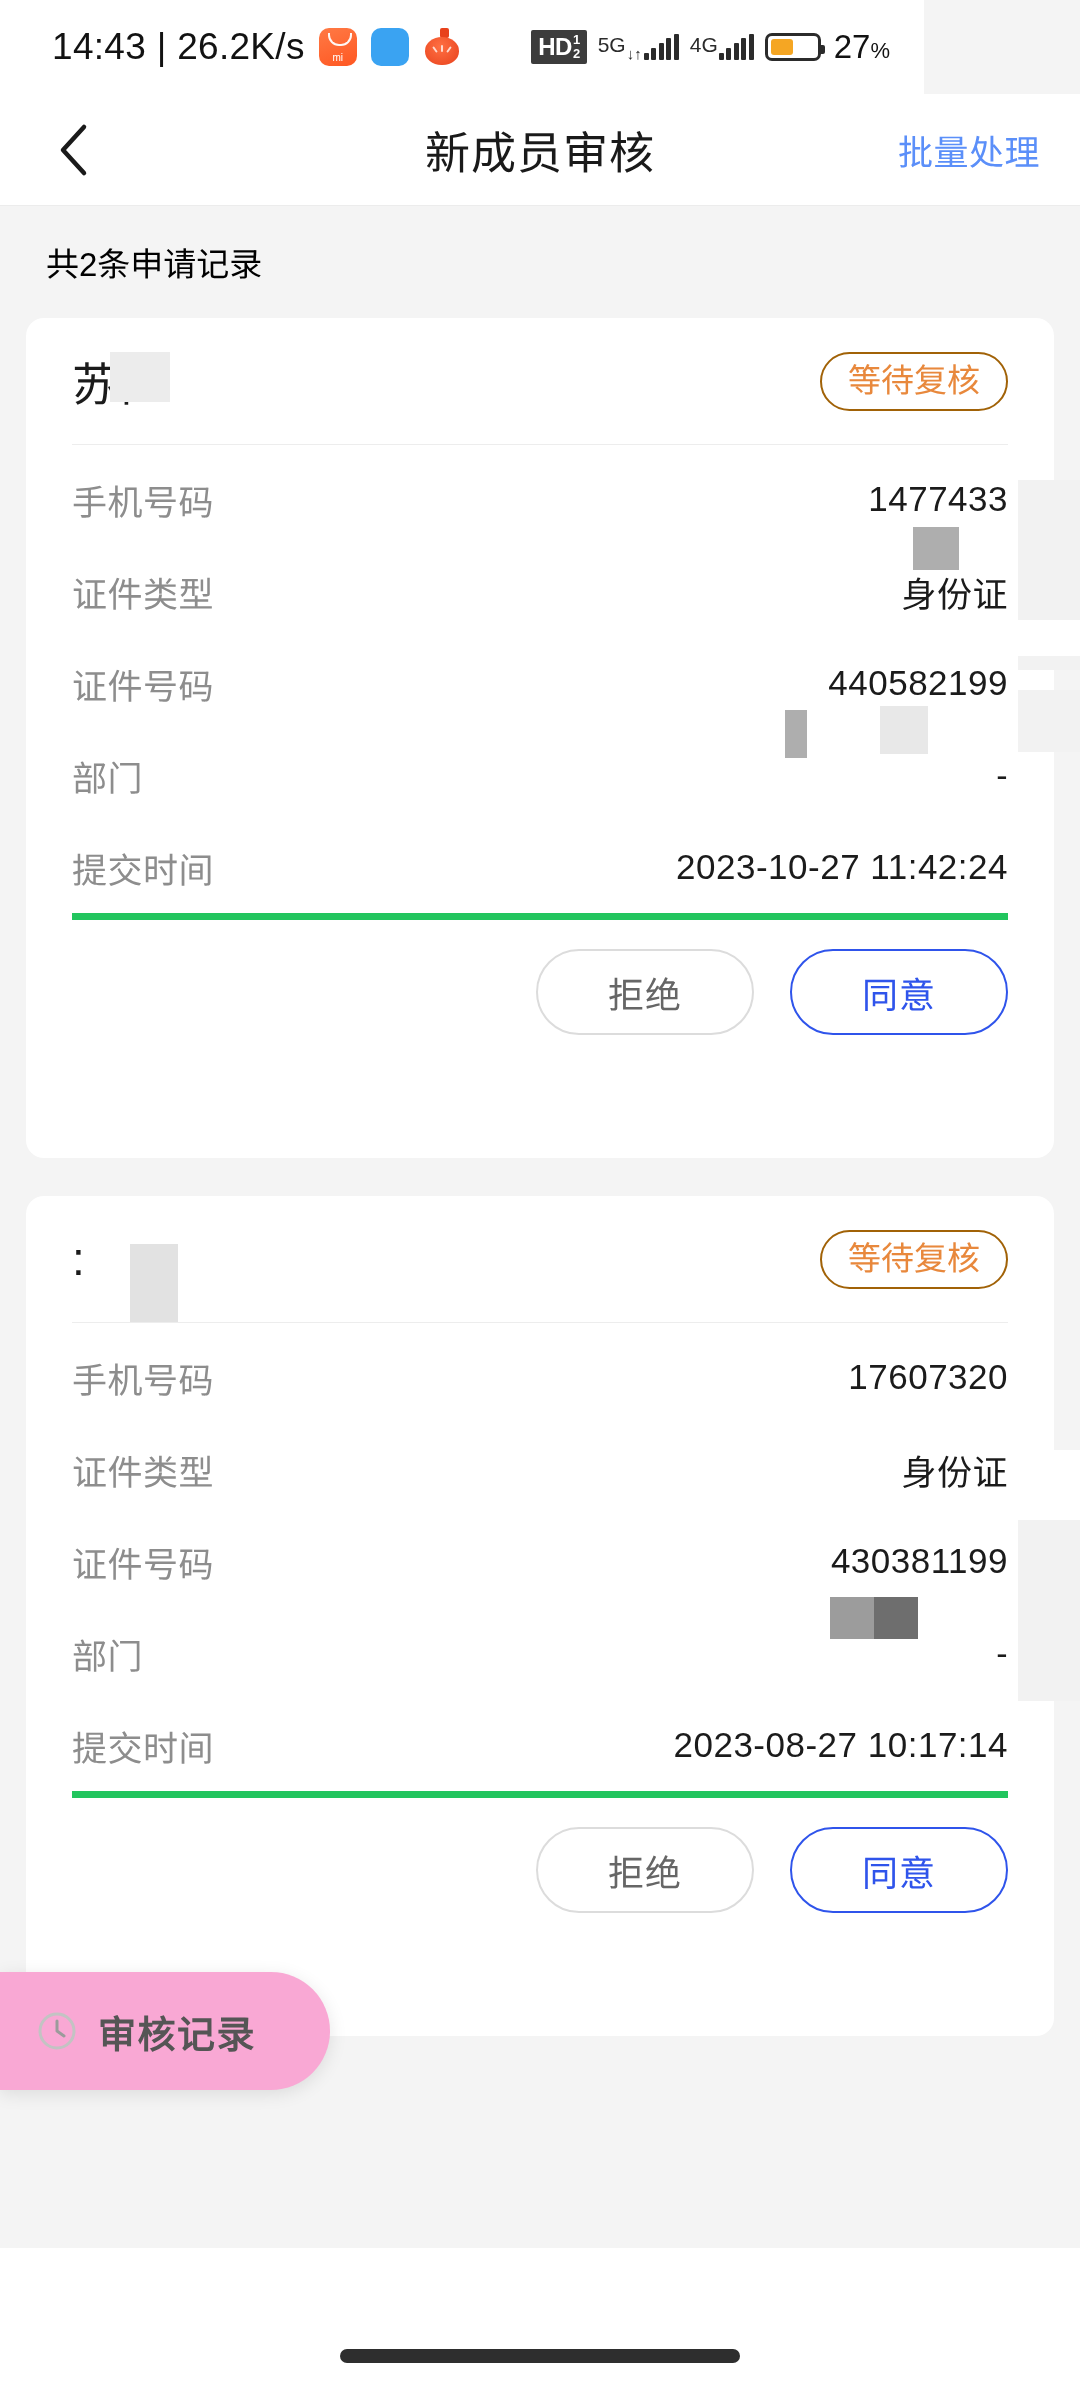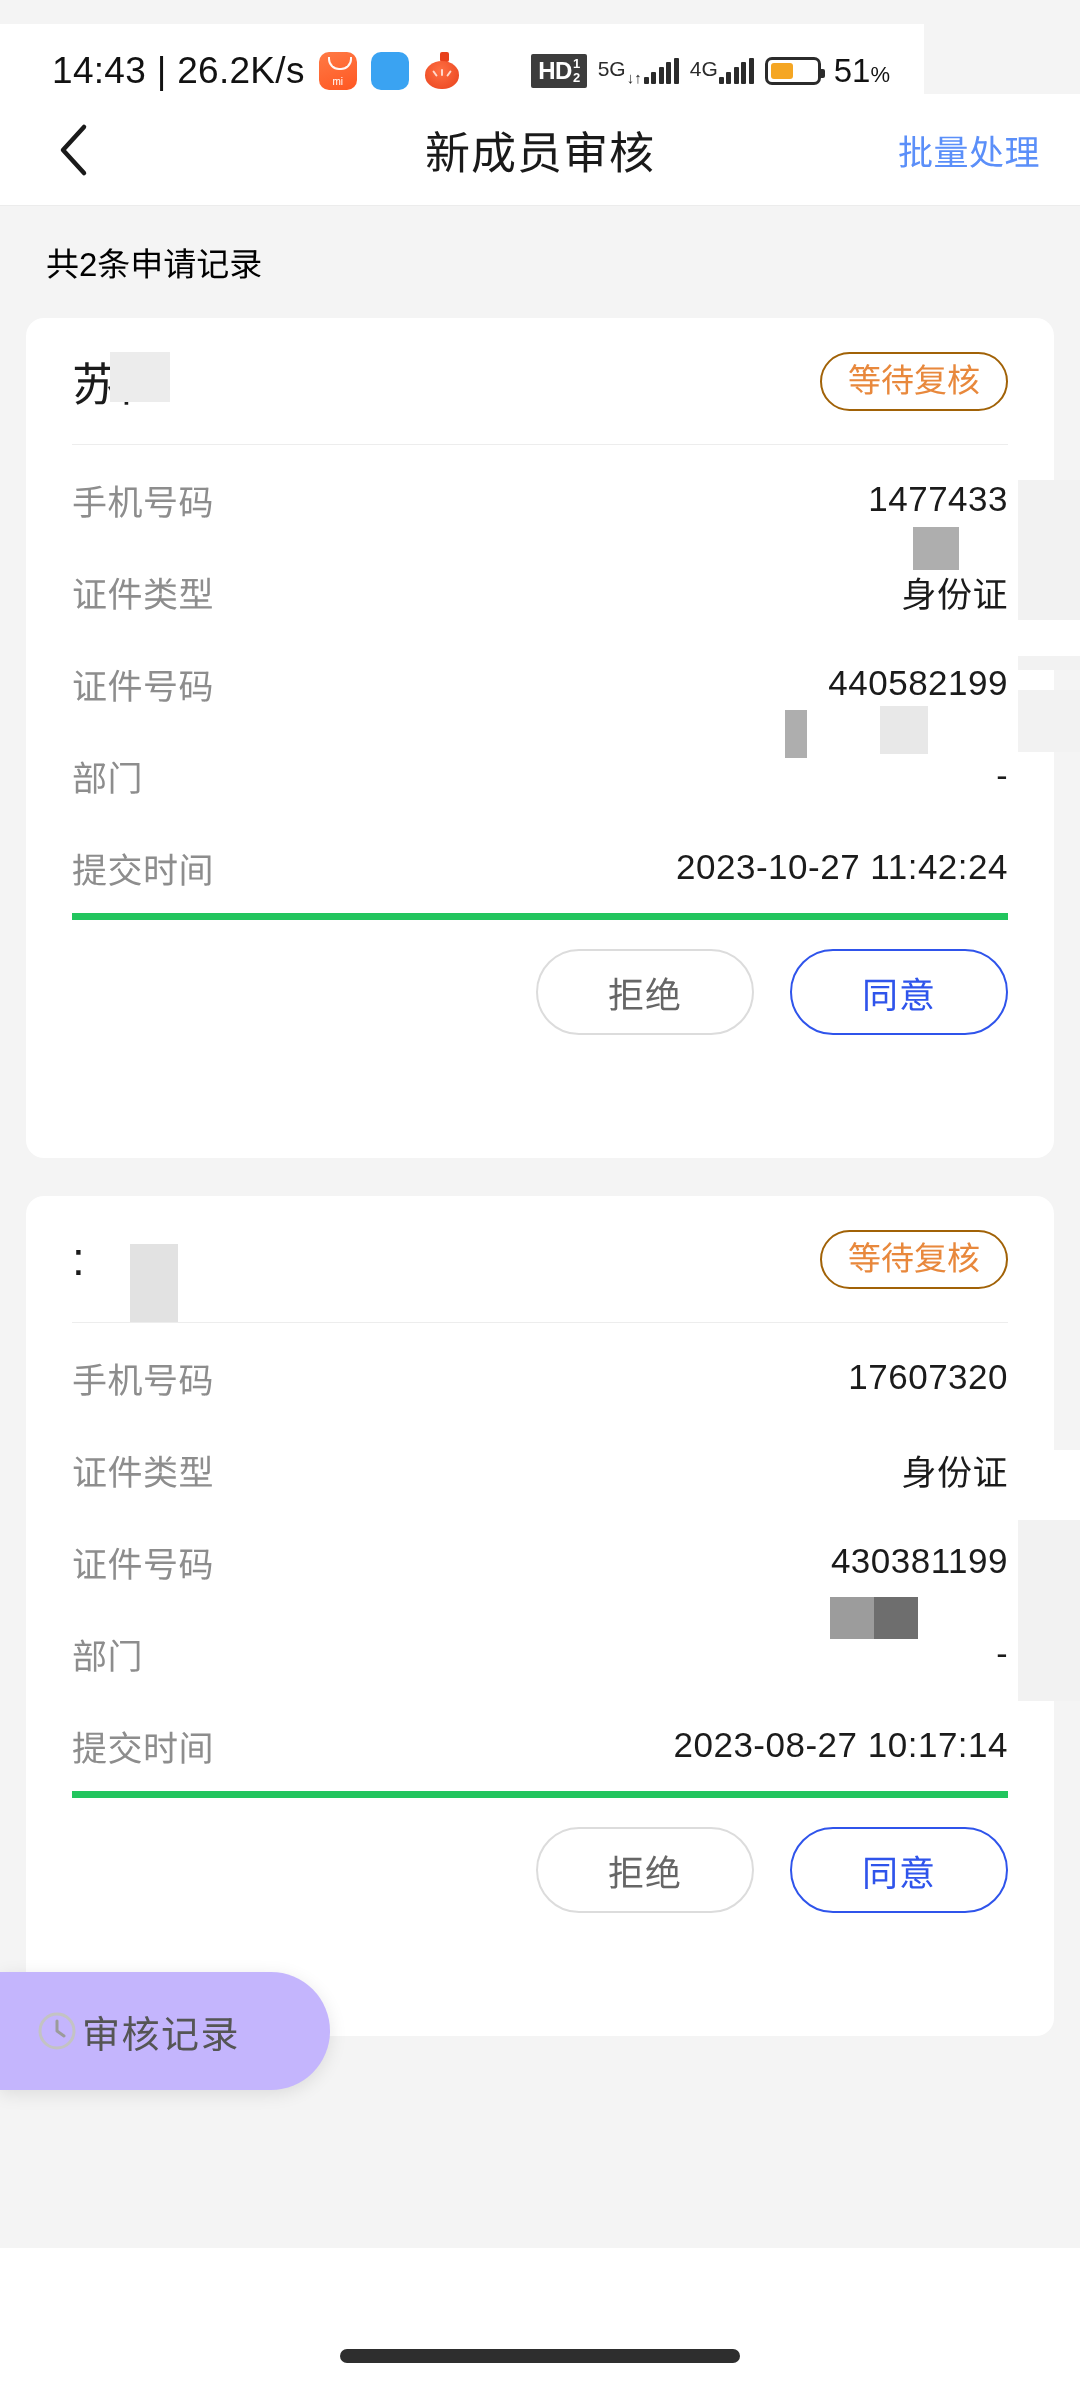--- a/index.html
+++ b/index.html
@@ -24,21 +24,20 @@
   .status-bar {
     position: absolute;
     top: 0; left: 0;
     width: 924px;
     height: 94px;
     background: #ffffff;
     display: flex;
     align-items: center;
     justify-content: space-between;
     padding: 0 34px 0 52px;
-    margin-top: 24px;
   }
   .sb-left {
     display: flex;
     align-items: center;
     gap: 0px;
   }
   .sb-clock {
     font-size: 37px;
     color: #121212;
     letter-spacing: 0.3px;
@@ -307,27 +306,28 @@
     pointer-events: none;
   }
 
   
   .fab {
     position: absolute;
     left: 0;
     top: 1972px;
     height: 118px;
     min-width: 330px;
-    background: #c4b5fd;
+    background: #f9a8d4;
     border-radius: 0 59px 59px 0;
     box-shadow: 0 4px 18px rgba(0,0,0,.10);
     display: flex;
     align-items: center;
-    gap: 4px;
+    gap: 20px;
     padding: 0 40px 0 36px;
+    font-weight: bold;
   }
   .fab-label {
     font-size: 38px;
     color: #555555;
     letter-spacing: 1.5px;
   }
 
   
   .bottom-pad {
     position: absolute;
@@ -395,21 +395,21 @@
             <i></i>
             <i></i>
             <i></i>
             <i></i>
           </span>
       </span>
 
       <span class="battery">
         <span class="fill"></span>
       </span>
-      <span class="batt-pct"><span>51</span><span class="pc">%</span></span>
+      <span class="batt-pct"><span>27</span><span class="pc">%</span></span>
     </div>
   </div>
 
   <div class="nav-bar">
     <div class="nav-back">
       <svg width="34" height="56" viewBox="0 0 34 56">
         <polyline points="28,5 7,28 28,51" fill="none" stroke="#1a1a1a" stroke-width="4.5" stroke-linecap="round" stroke-linejoin="round"></polyline>
       </svg>
     </div>
     <div class="nav-title">新成员审核</div>

